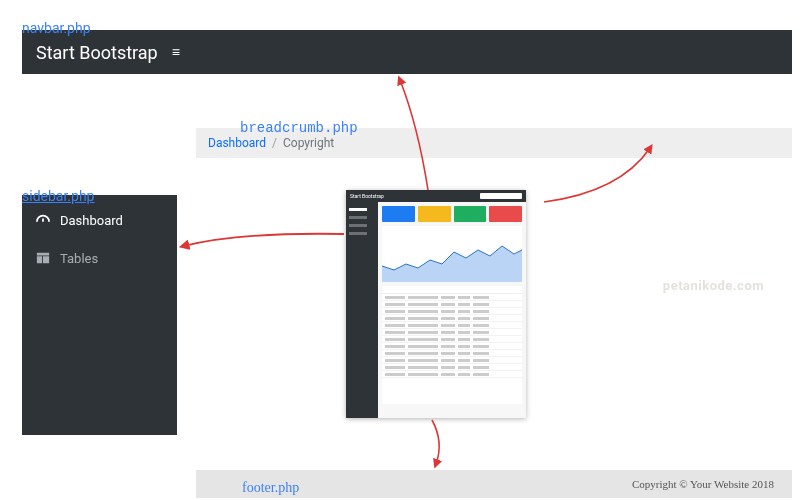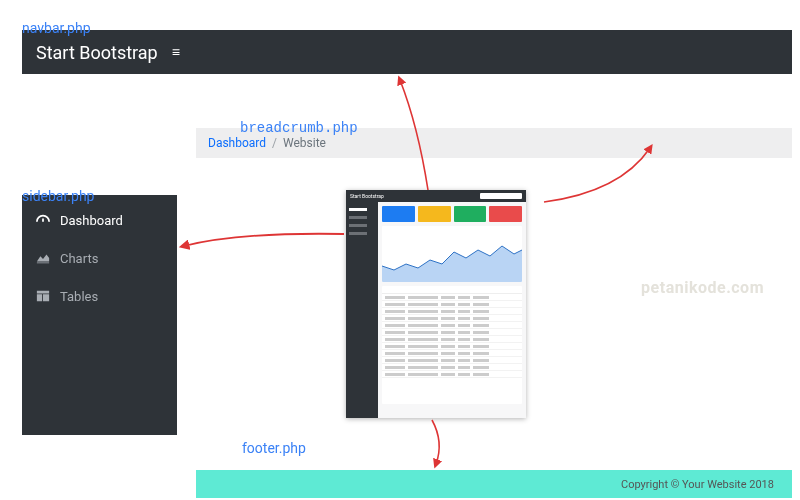--- a/index.html
+++ b/index.html
@@ -13,22 +13,22 @@
   }
   .annotation {
     color: #3b82f6;
     font-size: 14px;
     position: absolute;
     z-index: 10;
     margin-top: 12px;
   }
   .ann-navbar { top: 8px; left: 22px; }
   .ann-breadcrumb { top: 108px; left: 240px; font-family: Liberation Mono, monospace; }
-  .ann-sidebar { top: 176px; left: 22px; }
-  .ann-footer { top: 428px; left: 242px; }
+  .ann-sidebar { top: 176px; left: 22px; text-decoration: underline; }
+  .ann-footer { top: 468px; left: 242px; font-family: Liberation Serif, serif; }
 
   .navbar {
     position: absolute;
     top: 30px;
     left: 22px;
     right: 8px;
     height: 44px;
     background: #2e3338;
     display: flex;
     align-items: center;
@@ -76,34 +76,35 @@
   .sidebar .item.active { color: #fff; }
   .sidebar .item .icon { width: 18px; margin-right: 8px; display: inline-flex; align-items: center; justify-content: center; }
   .sidebar .item .chev { margin-left: auto; font-size: 10px; }
 
   .footer {
     position: absolute;
     top: 470px;
     left: 196px;
     right: 8px;
     height: 28px;
-    background: #5eead4;
+    background: #e5e5e5;
     display: flex;
     align-items: center;
     justify-content: flex-end;
     padding: 0 18px;
     font-size: 11px;
     color: #555;
+    font-family: Liberation Serif, serif;
   }
 
   .watermark {
     position: absolute;
     top: 278px;
     right: 36px;
-    font-size: 16px;
+    font-size: 13px;
     font-weight: 700;
     color: #e4e2db;
     letter-spacing: 0.5px;
   }
 
   
   .thumb {
     position: absolute;
     top: 190px;
     left: 346px;
@@ -152,39 +153,31 @@
 <div class="annotation ann-footer">footer.php</div>
 
 <div class="navbar">
   <span class="brand">Start Bootstrap</span>
   <span class="burger">≡</span>
 </div>
 
 <div class="breadcrumb">
   <span class="link">Dashboard</span>
   <span class="sep">/</span>
-  <span>Website</span>
+  <span>Copyright</span>
 </div>
 
 <div class="sidebar">
   <div class="item active">
     <span class="icon">
       <svg width="14" height="14" viewBox="0 0 16 16" fill="currentColor">
           <path d="M8 2a8 8 0 00-8 8h2a6 6 0 1112 0h2a8 8 0 00-8-8zm0 4a1 1 0 00-1 1v3h2V7a1 1 0 00-1-1z"></path>
         </svg>
     </span>
     <span>Dashboard</span>
-  </div>
-  <div class="item">
-    <span class="icon">
-      <svg width="14" height="14" viewBox="0 0 16 16" fill="currentColor">
-          <path d="M1 13h14v1H1zM1 12l4-6 3 3 4-5 3 4v4H1z"></path>
-        </svg>
-    </span>
-    <span>Charts</span>
   </div>
   <div class="item">
     <span class="icon">
       <svg width="14" height="14" viewBox="0 0 16 16" fill="currentColor">
           <path d="M1 2h14v3H1zM1 6h6v8H1zM8 6h7v8H8z"></path>
         </svg>
     </span>
     <span>Tables</span>
   </div>
 </div>

